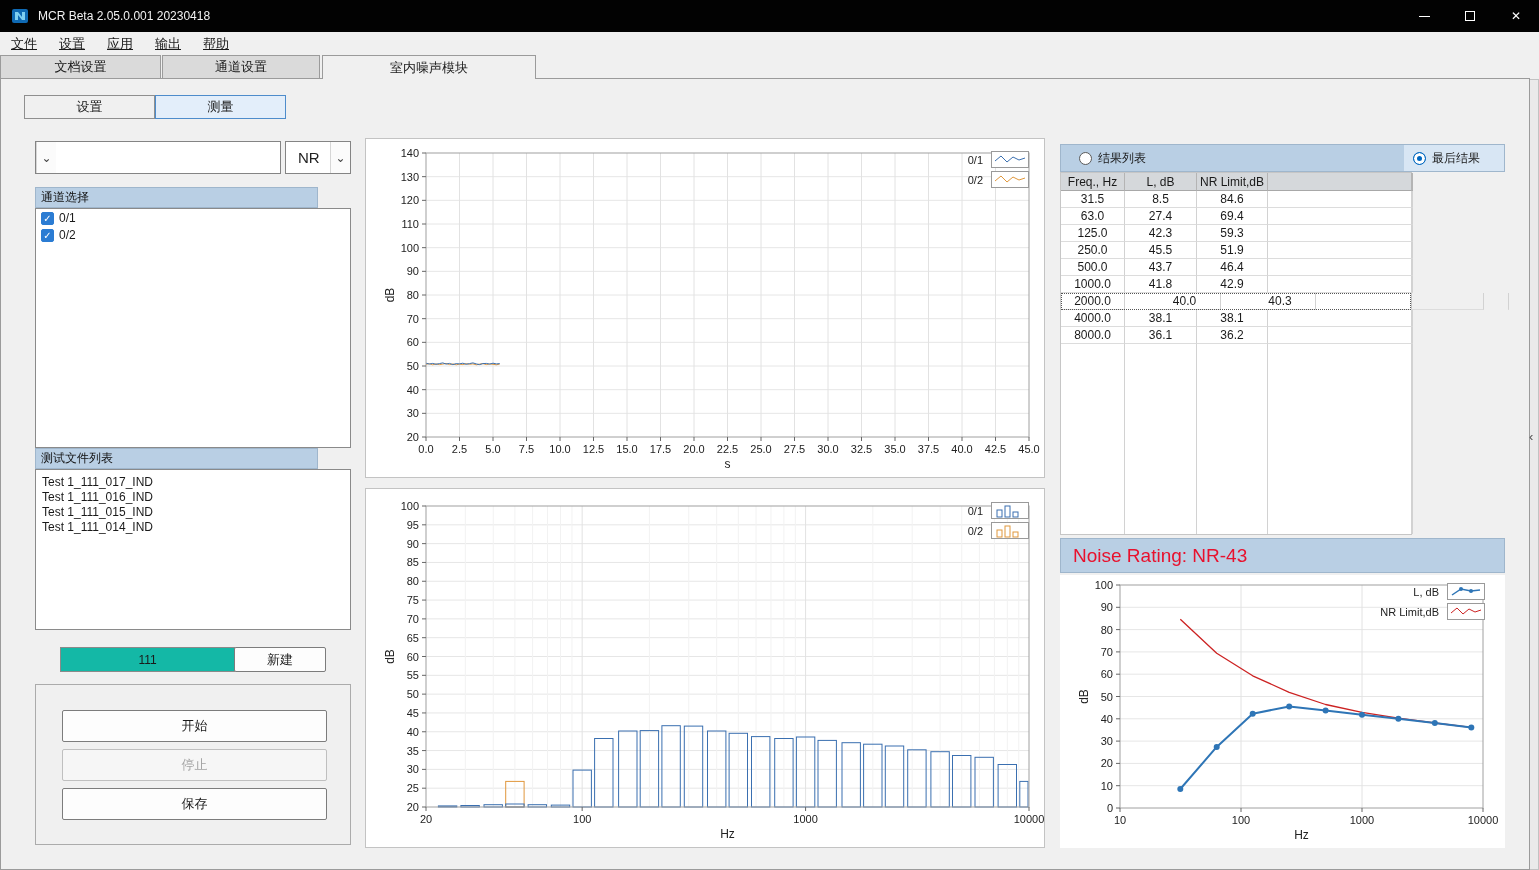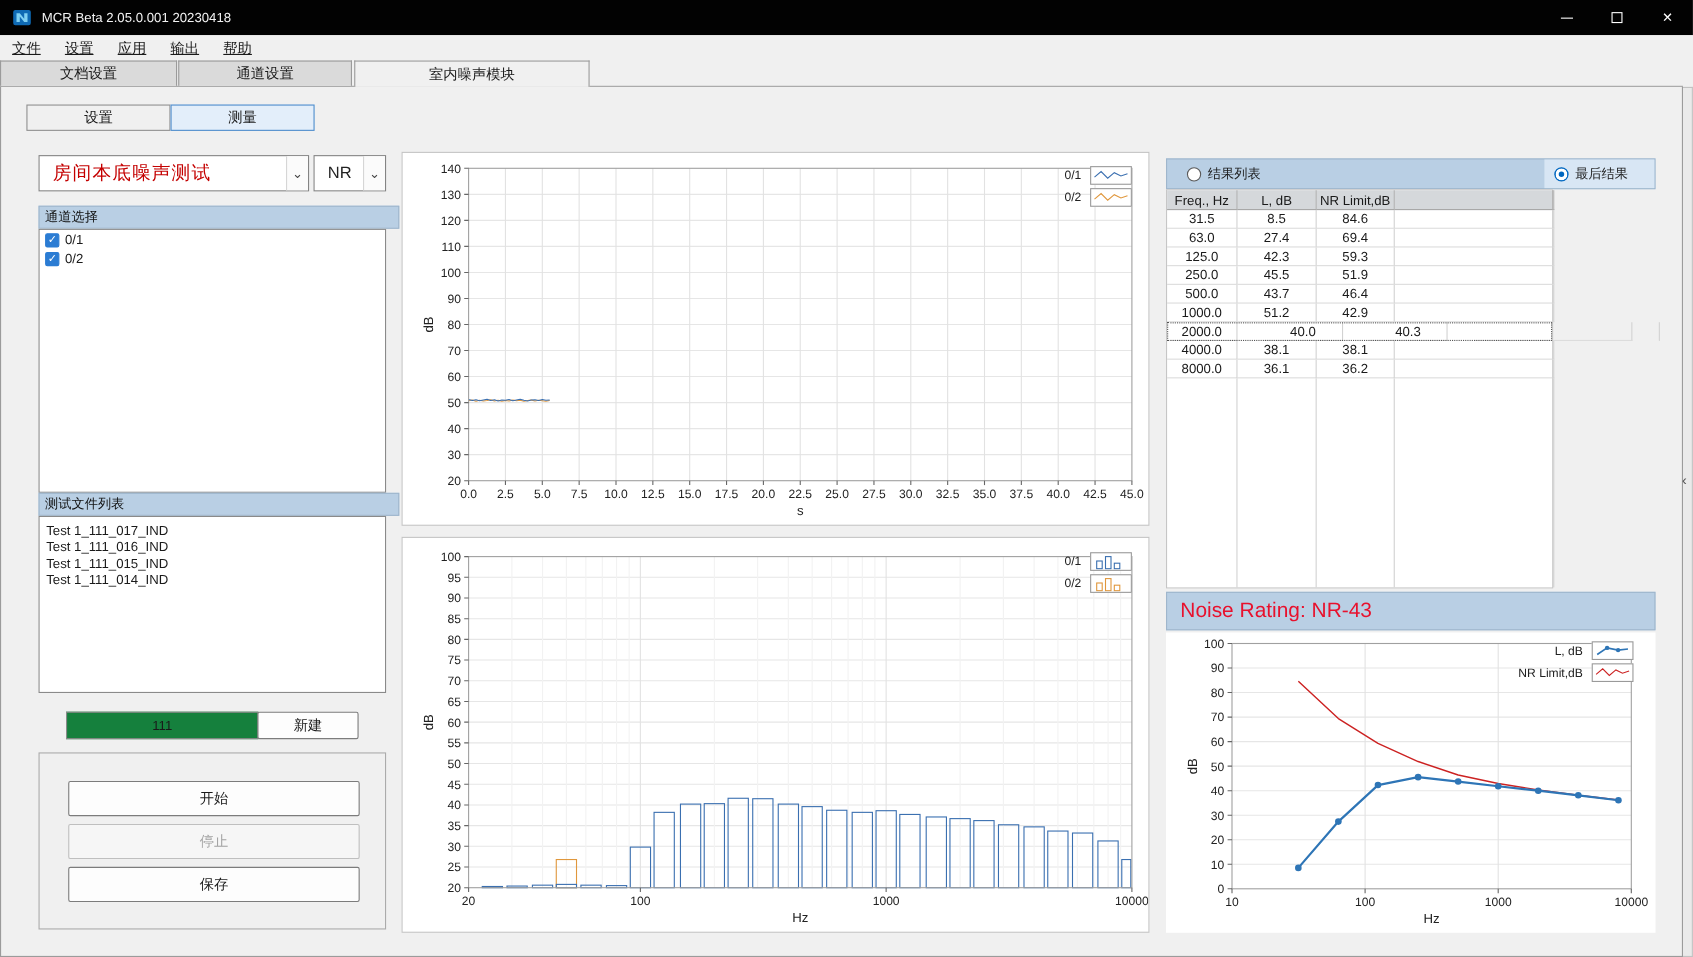--- a/index.html
+++ b/index.html
@@ -45,31 +45,31 @@
   .combo-value{flex:1;display:flex;align-items:center;overflow:hidden;white-space:nowrap;}
   .combo-arrow{width:20px;border-left:1px solid #d6d6d6;display:flex;align-items:center;justify-content:center;
     font-size:12px;color:#444;background:#fbfbfb;}
   .test-combo{left:35px;top:141px;width:246px;height:33px;}
   .test-combo .combo-value{padding-left:12px;font-family:"DejaVu Serif","Liberation Serif",serif;
     font-size:17px;color:#c40000;letter-spacing:1px;}
   .nr-combo{left:285px;top:141px;width:66px;height:33px;}
   .nr-combo .combo-value{padding-left:12px;font-size:15px;color:#222;}
 
   
-  .section-header{position:absolute;left:35px;width:328px;height:21px;background:#b9cfe4;
+  .section-header{position:absolute;left:35px;width:283px;height:21px;background:#b9cfe4;
     border:1px solid #9fb6cc;font-size:12px;display:flex;align-items:center;padding-left:5px;color:#111;}
   .listbox{position:absolute;left:35px;width:316px;background:#fff;border:1px solid #8a8a8a;overflow:hidden;}
   .chan-row{display:flex;align-items:center;gap:5px;padding:2px 0 1px 5px;font-size:12px;}
   .checkbox{width:13px;height:13px;background:#2b7cd3;border:1px solid #2b7cd3;border-radius:2px;color:#fff;
     font-size:10px;line-height:11px;text-align:center;flex:none;}
   .file-row{font-size:12px;line-height:15px;padding-left:6px;white-space:nowrap;}
   .file-list{padding-top:5px;}
 
   
-  .name-field{position:absolute;left:60px;top:647px;width:175px;height:25px;background:#15803d;
+  .name-field{position:absolute;left:60px;top:647px;width:175px;height:25px;background:#14b8a6;
     border:1px solid #8a8a8a;font-size:12px;display:flex;align-items:center;justify-content:center;}
   .btn{display:flex;align-items:center;justify-content:center;font-size:13px;background:#fdfdfd;
     border:1px solid #7c7c7c;border-radius:2px;color:#1a1a1a;font-family:Liberation Serif, serif;}
   .new-btn{position:absolute;left:234px;top:647px;width:92px;height:25px;}
   .groupbox{position:absolute;left:35px;top:684px;width:316px;height:161px;border:1px solid #ababab;}
   .start-btn{position:absolute;left:62px;top:710px;width:265px;height:32px;}
   .stop-btn{position:absolute;left:62px;top:749px;width:265px;height:32px;color:#a3a3a3;
     border-color:#bfbfbf;background:#f6f6f6;}
   .save-btn{position:absolute;left:62px;top:788px;width:265px;height:32px;}
 
@@ -151,21 +151,20 @@
 <div class="edge-strip">
   <div class="chev">‹</div>
 </div>
 
 <div id="subtab-strip">
     <div class="subtab" style="left: 24px;">设置</div>
     <div class="subtab active" style="left: 155px;">测量</div>
   </div>
 
 <div class="combo test-combo">
-  <div class="combo-value">房间本底噪声测试</div>
   <div class="combo-arrow">⌄</div>
 </div>
 <div class="combo nr-combo">
   <div class="combo-value">NR</div>
   <div class="combo-arrow">⌄</div>
 </div>
 
 <div class="section-header" style="top:187px;">通道选择</div>
 <div class="listbox" style="top:208px;height:240px;">
     <div class="chan-row">
@@ -499,21 +498,21 @@
     </div>
     <div class="trow tdata">
       <div class="tcell">500.0</div>
       <div class="tcell">43.7</div>
       <div class="tcell">46.4</div>
       <div class="tcell"></div>
       <div class="tcell"></div>
     </div>
     <div class="trow tdata">
       <div class="tcell">1000.0</div>
-      <div class="tcell">51.2</div>
+      <div class="tcell">41.8</div>
       <div class="tcell">42.9</div>
       <div class="tcell"></div>
       <div class="tcell"></div>
     </div>
     <div class="trow tdata focused">
       <div class="tcell">2000.0</div>
       <div class="tcell">40.0</div>
       <div class="tcell">40.3</div>
       <div class="tcell"></div>
       <div class="tcell"></div>

